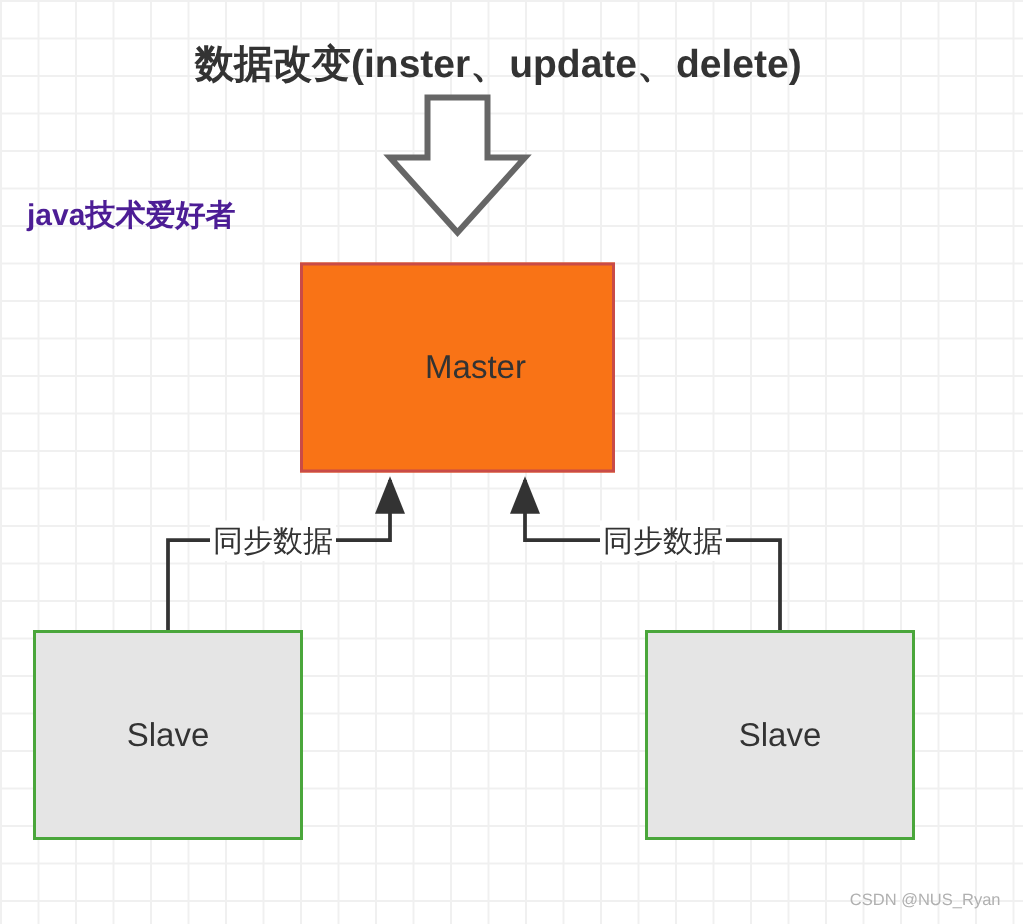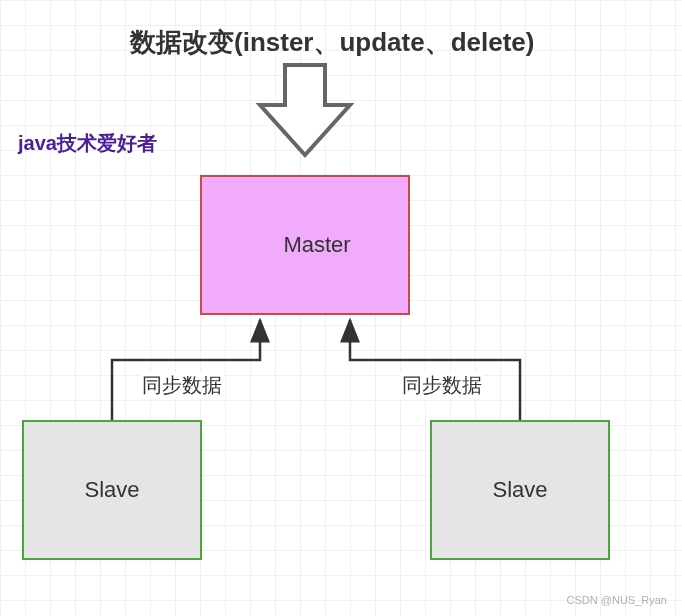--- a/index.html
+++ b/index.html
@@ -35,35 +35,34 @@
     .box {
       position: absolute;
       border: 2px solid;
       display: flex;
       align-items: center;
       justify-content: center;
       font-size: 22px;
       color: #333;
     }
     .box-master {
-      background: #f0abfc;
+      background: #f97316;
       border-color: #c94b47;
       padding-left: 24px;
     }
     .box-slave {
       background: #e5e5e5;
       border-color: #4aa63b;
     }
     .label {
       position: absolute;
       font-size: 20px;
       color: #333;
       background: #fff;
       padding: 0 2px;
-      margin-top: 25px;
     }
     svg.connector {
       position: absolute;
       top: 0;
       left: 0;
       width: 682px;
       height: 616px;
       pointer-events: none;
     }
   </style>

